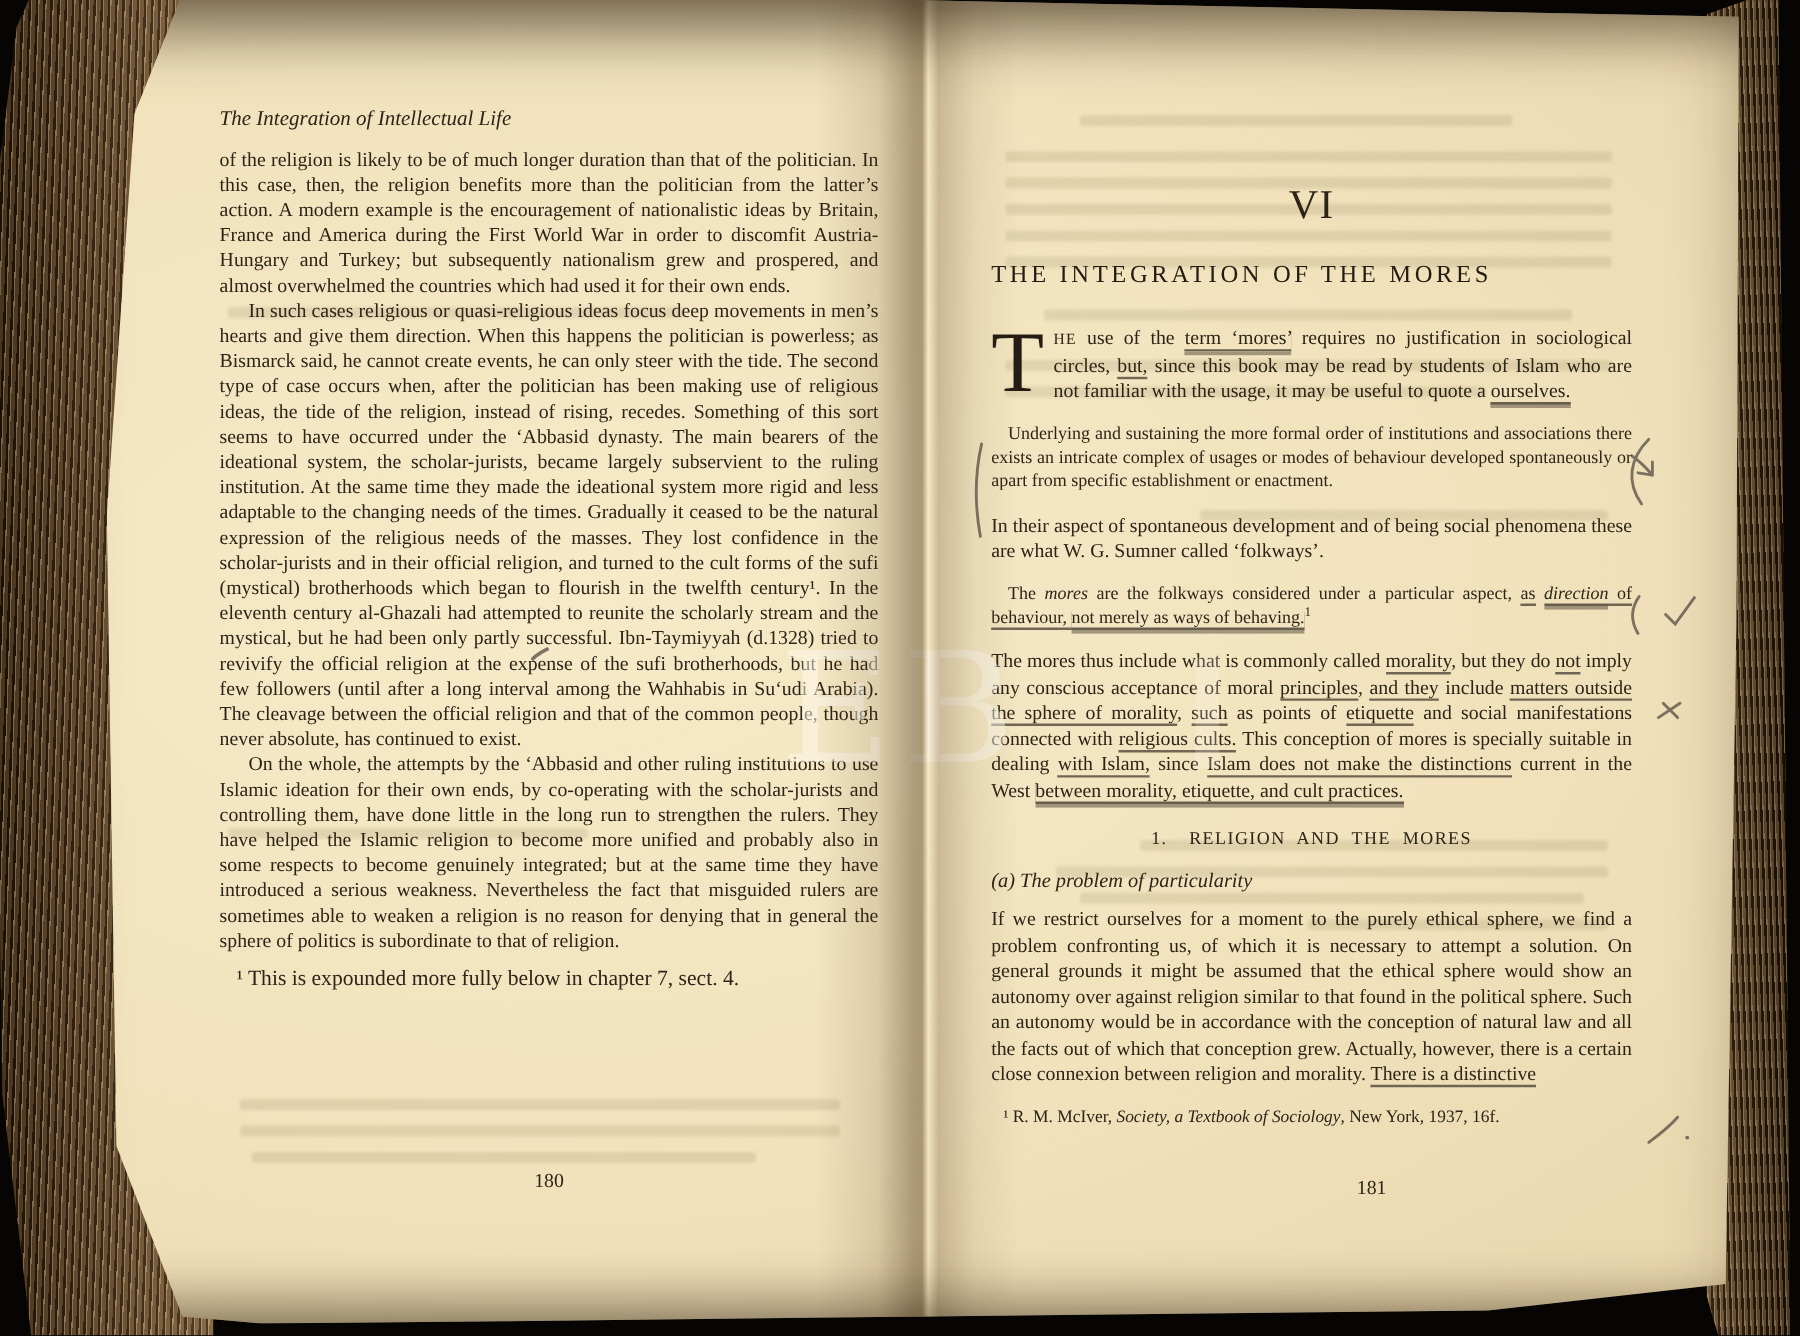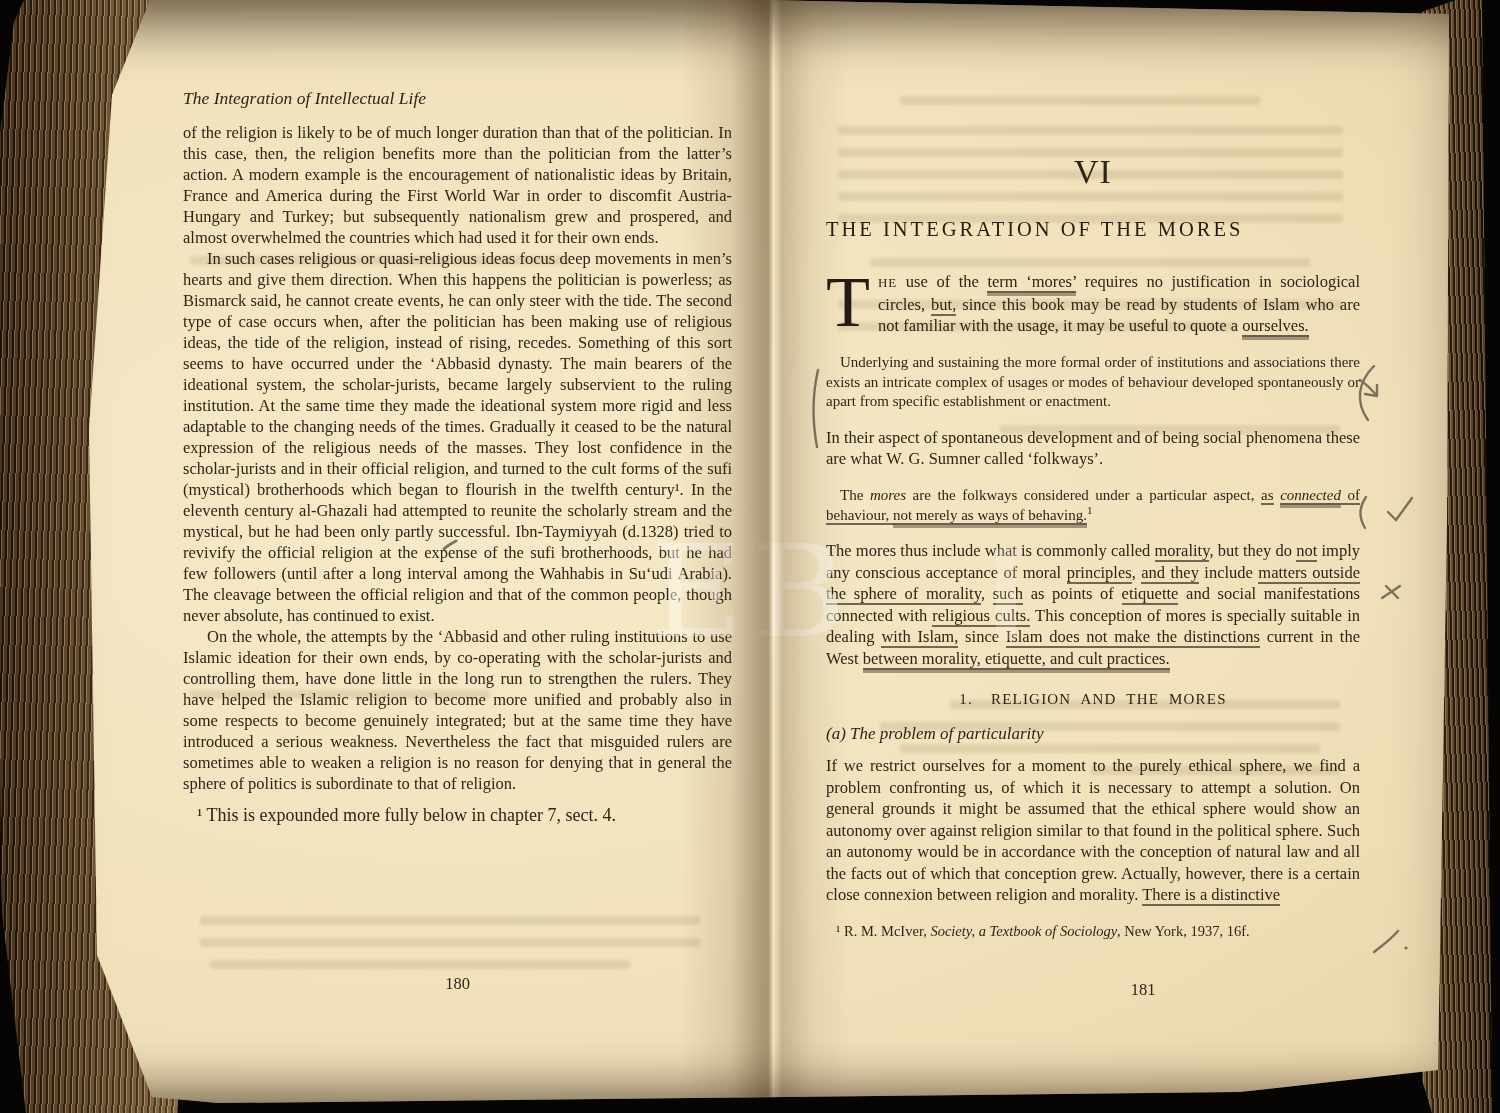--- a/index.html
+++ b/index.html
@@ -124,21 +124,21 @@
   </div>
   <div class="pageno l">180</div>
 
   <div class="col-right">
     <div class="ghost-gap"></div>
     <div class="chapter-num">VI</div>
     <div class="chapter-title">THE INTEGRATION OF THE MORES</div>
     <p class="intro"><span class="dc">T</span><span class="sc">HE</span><span> use of the </span><span class="uu">term ‘mores’</span><span> requires no justification in sociological circles, </span><span class="u">but,</span><span> since this book may be read by students of Islam who are not familiar with the usage, it may be useful to quote a </span><span class="uu">ourselves.</span></p>
     <p class="quote">Underlying and sustaining the more formal order of institutions and associations there exists an intricate complex of usages or modes of behaviour developed spontaneously or apart from specific establishment or enactment.</p>
     <p class="rp">In their aspect of spontaneous development and of being social phenomena these are what W. G. Sumner called ‘folkways’.</p>
-    <p class="quote"><span>The </span><span class="i">mores</span><span> are the folkways considered under a particular aspect, </span><span class="u">as</span><span> </span><span class="iu">connected</span><span class="u"> of behaviour, </span><span class="uu">not merely as ways of behaving.</span><span class="sup">1</span></p>
+    <p class="quote"><span>The </span><span class="i">mores</span><span> are the folkways considered under a particular aspect, </span><span class="u">as</span><span> </span><span class="iu">direction</span><span class="u"> of behaviour, </span><span class="uu">not merely as ways of behaving.</span><span class="sup">1</span></p>
     <p class="rp"><span>The mores thus include what is commonly called </span><span class="u">morality</span><span>, but they do </span><span class="u">not</span><span> imply any conscious acceptance of moral </span><span class="u">principles</span><span>, </span><span class="u">and they</span><span> include </span><span class="u">matters outside the sphere of morality</span><span>, </span><span class="u">such</span><span> as points of </span><span class="u">etiquette</span><span> and social manifestations connected with </span><span class="u">religious cults.</span><span> This conception of mores is specially suitable in dealing </span><span class="u">with Islam,</span><span> since </span><span class="u">Islam does not make the distinctions</span><span> current in the West </span><span class="uu">between morality, etiquette, and cult practices.</span></p>
     <div class="sec-head">
       <span class="num">1.</span><span>RELIGION AND THE MORES</span>
     </div>
     <div class="sub-head">(a) The problem of particularity</div>
     <p class="rp"><span>If we restrict ourselves for a moment to the purely ethical sphere, we find a problem confronting us, of which it is necessary to attempt a solution. On general grounds it might be assumed that the ethical sphere would show an autonomy over against religion similar to that found in the political sphere. Such an autonomy would be in accordance with the conception of natural law and all the facts out of which that conception grew. Actually, however, there is a certain close connexion between religion and morality. </span><span class="u">There is a distinctive</span></p>
     <div class="fn-right"><span>¹ R. M. McIver, </span><span class="i">Society, a Textbook of Sociology</span><span>, New York, 1937, 16f.</span></div>
   </div>
   <div class="pageno r">181</div>
 

